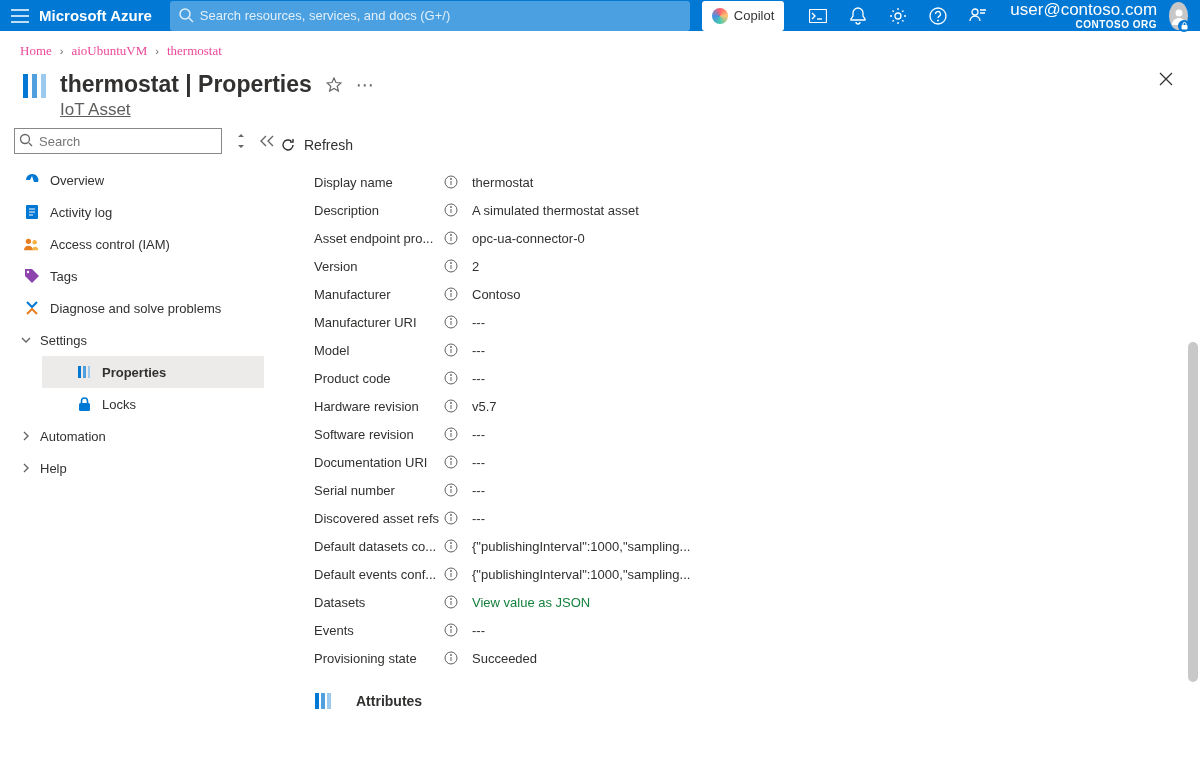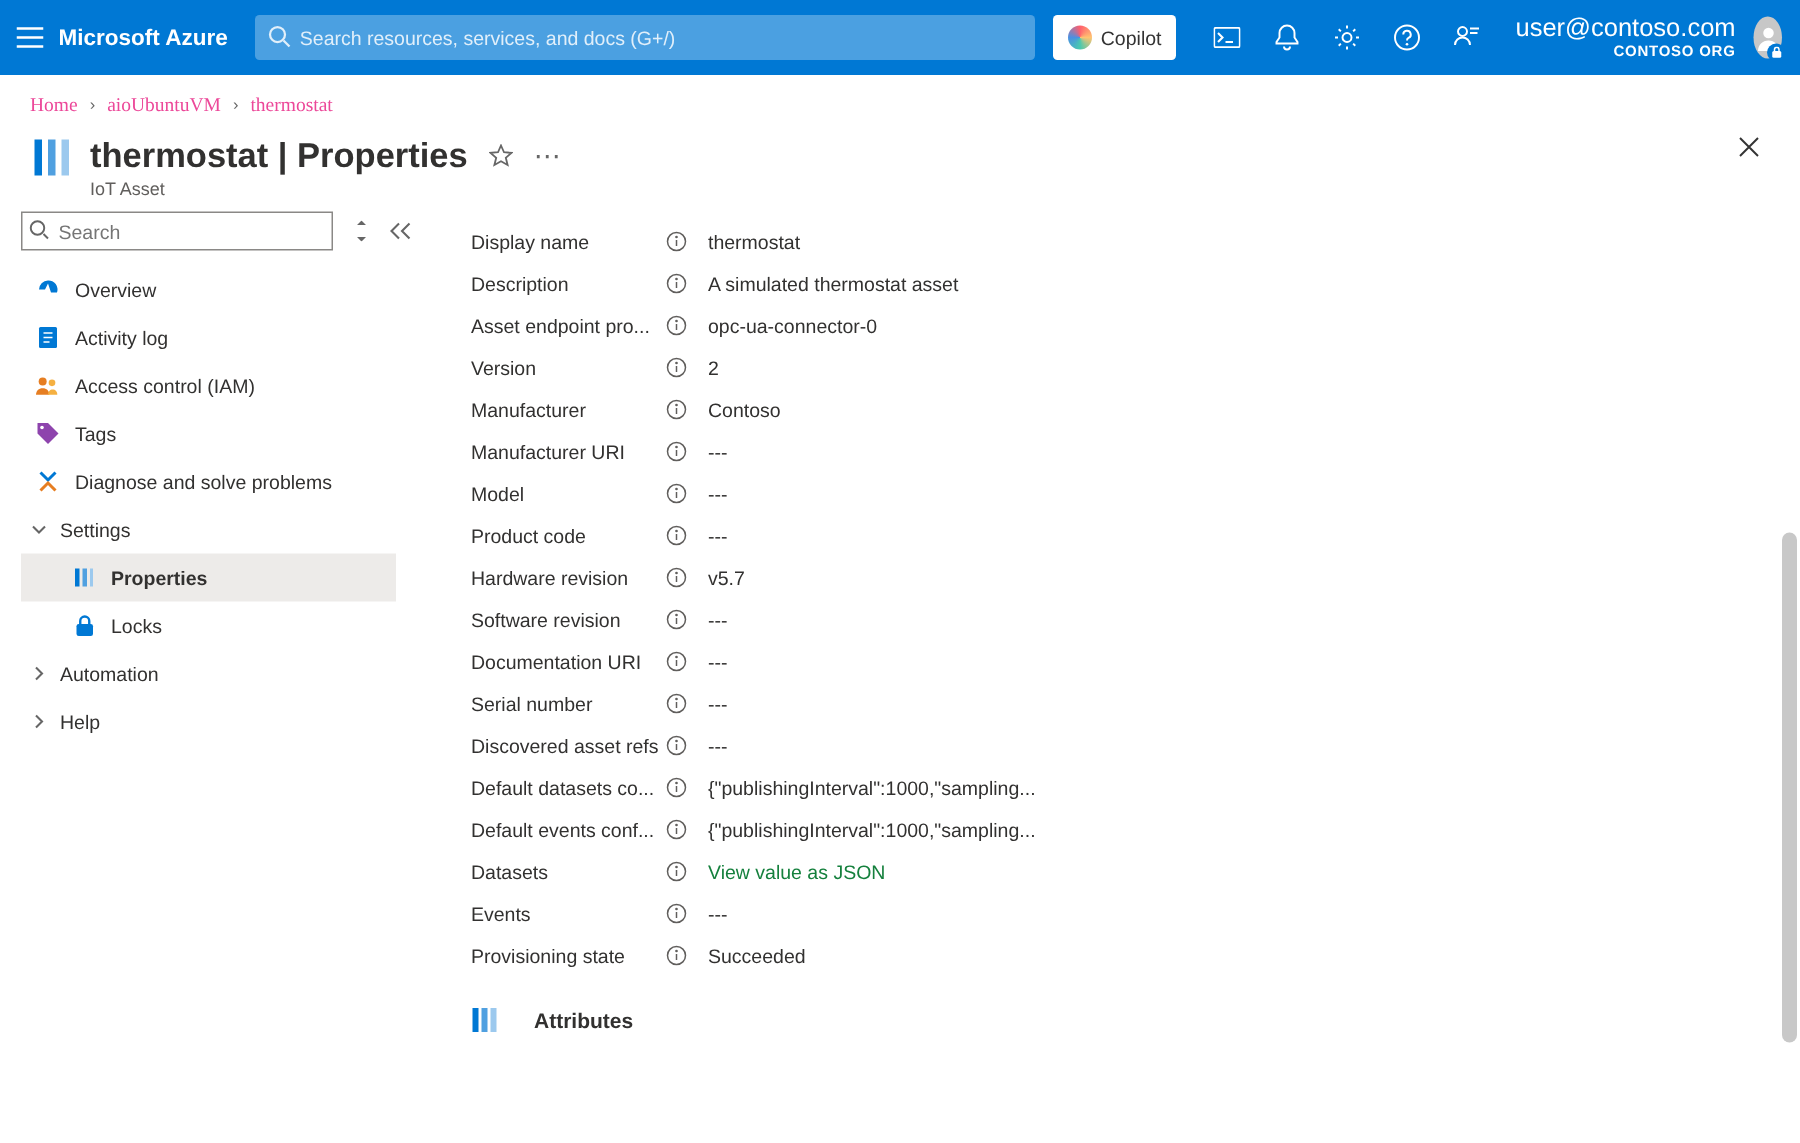--- a/index.html
+++ b/index.html
@@ -1,20 +1,20 @@
 <!DOCTYPE html>
 <html><head>
 <meta charset="utf-8">
 <style>
   * { box-sizing: border-box; margin: 0; padding: 0; }
   html, body { height: 100%; font-family: "Segoe UI", Arial, sans-serif; font-size: 13px; color: #323130; background: #fff; }
   body { width: 1200px; height: 762px; overflow: hidden; position: relative; }
 
   
-  .topbar { background: #0078d4; height: 50px; display: flex; align-items: center; color: #fff; padding: 0 6px; }
+  .topbar { background: #0078d4; height: 31px; display: flex; align-items: center; color: #fff; padding: 0 6px; }
   .hamburger { width: 40px; height: 40px; display:flex; align-items:center; justify-content:center; cursor:pointer; }
   .brand { font-weight:600; font-size:15px; padding:0 18px 0 6px; white-space:nowrap; }
   .searchbox-wrap { flex: 0 0 auto; }
   .searchbox { width: 520px; height: 30px; background:#4ba0e1; border:none; border-radius:3px; padding:0 10px 0 30px; color:#fff; font-size:13px; outline:none; }
   .searchbox::placeholder { color:#e1effa; }
   .searchbox-wrap { position:relative; }
   .search-icon-s { position:absolute; left:8px; top:6px; color:#e1effa; }
   .copilot-btn { margin-left:12px; height:30px; background:#fff; border-radius:3px; display:flex; align-items:center; padding:0 10px; color:#333; font-size:13px; gap:6px; cursor:pointer; }
   .cp-icon { width:16px; height:16px; border-radius:50%; background: conic-gradient(#ff5f6d,#ffc371,#47c9af,#4a90e2,#ff5f6d); }
   .top-spacer { flex:1; }
@@ -30,37 +30,37 @@
   .breadcrumb { display:flex; align-items:center; height:34px; padding:6px 20px 0 20px; font-size:13px; }
   .breadcrumb a { color:#ec4899; text-decoration:none; cursor:pointer;font-family:Liberation Serif, serif; }
   .breadcrumb .sep { color:#666; margin:0 8px; font-size:11px; }
 
   
   .page-head { display:flex; align-items:flex-start; padding:6px 20px 2px 20px; }
   .res-icon { width:30px; height:30px; margin-right:10px; }
   .titles { display:flex; flex-direction:column; }
   .title-row { display:flex; align-items:center; gap:14px; }
   .page-title { font-size:23px; font-weight:600; color:#323130; }
-  .page-sub { color:#605e5c; font-size:12px; margin-top:2px; }
+  .page-sub { color:#605e5c; font-size:17px; margin-top:2px;text-decoration:underline; }
   .fav-star { color:#666; cursor:pointer; }
   .more-dots { color:#666; cursor:pointer; font-size:18px; }
   .close-x { margin-left:auto; margin-right:6px; cursor:pointer; color:#333; }
 
   
   .columns { display:flex; height: calc(762px - 40px - 34px - 50px); }
   .sidebar { width:264px; border-right:none; padding:6px 0 0 14px; }
   .side-top { display:flex; align-items:center; gap:13px; padding-right:8px; }
   .side-search { flex:1; height:26px; border:1px solid #8a8886; padding:0 6px 0 24px; font-size:13px; outline:none; }
   .side-search-wrap { position:relative; flex:1; }
   .side-search-icon { position:absolute; left:5px; top:5px; color:#666; }
   .side-btn { width:22px; height:22px; display:flex; align-items:center; justify-content:center; cursor:pointer; color:#666; }
 
   .nav { margin-top:10px; }
   .nav-item { display:flex; align-items:center; height:32px; padding:0 8px 0 10px; gap:10px; cursor:pointer; font-size:13px; color:#323130; }
-  .nav-item.sub { padding-left:34px; }
+  .nav-item.sub { padding-left:34px;margin-left:28px; }
   .nav-item.selected { background:#edebe9; font-weight:600; }
   .nav-item .ic { width:16px; height:16px; display:flex; align-items:center; justify-content:center; }
   .nav-section { display:flex; align-items:center; height:32px; padding-left:6px; gap:8px; cursor:pointer; color:#323130; }
   .chev { width:12px; }
 
   
   .content { flex:1; padding:6px 10px 0 16px; position:relative; }
   .cmdbar { display:flex; align-items:center; height:34px; gap:8px; }
   .refresh-btn { display:flex; align-items:center; gap:8px; cursor:pointer; color:#323130; font-size:14px; }
   .prop-area { padding:6px 0 0 34px; height:560px; overflow:hidden; }
@@ -296,20 +296,29 @@
       <div class="nav-section">
         <svg class="chev" width="12" height="12" viewBox="0 0 12 12">
             <path d="M4 2l4 4-4 4" fill="none" stroke="#666" stroke-width="1.4"></path>
           </svg>
         <span>Help</span>
       </div>
     </div>
   </div>
 
   <div class="content">
+    <div class="cmdbar">
+      <div class="refresh-btn">
+        <svg width="16" height="16" viewBox="0 0 16 16">
+            <path d="M13 8a5 5 0 1 1-1.8-3.9" fill="none" stroke="#323130" stroke-width="1.4"></path>
+            <path d="M13 2v3h-3" fill="none" stroke="#323130" stroke-width="1.4"></path>
+          </svg>
+        <span>Refresh</span>
+      </div>
+    </div>
 
     <div class="prop-area">
       <div class="prop-row">
         <span class="prop-label">Display name</span>
         <svg class="info-ic" viewBox="0 0 14 14">
             <circle cx="7" cy="7" r="6" fill="none" stroke="#605e5c"></circle>
             <line x1="7" y1="6" x2="7" y2="10" stroke="#605e5c"></line>
             <circle cx="7" cy="4" r="0.9" fill="#605e5c"></circle>
           </svg>
         <span class="prop-val">thermostat</span>

